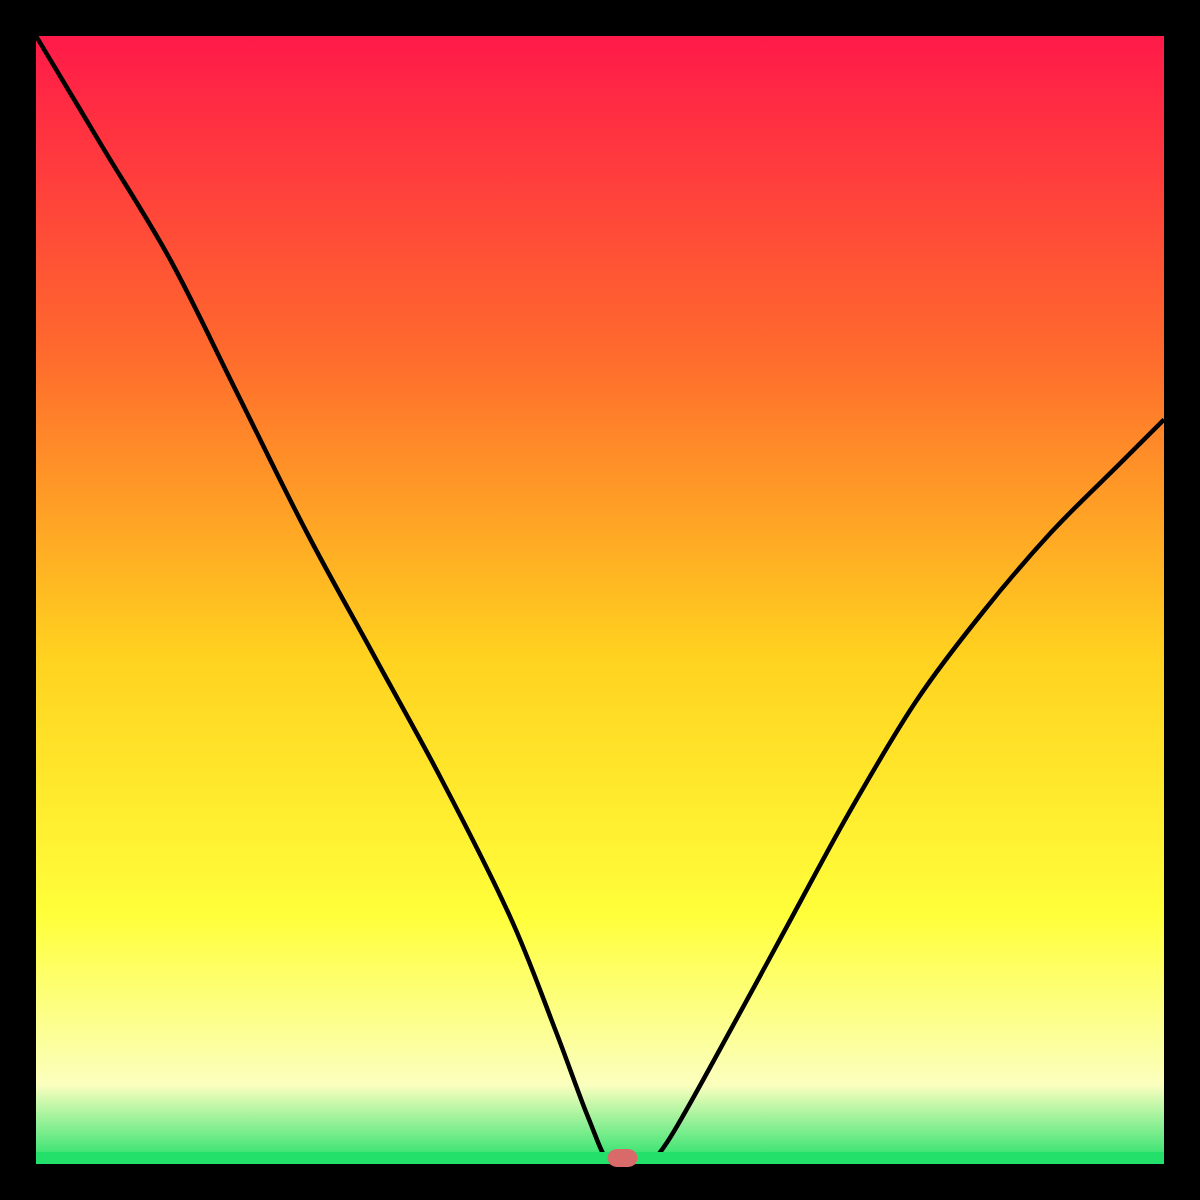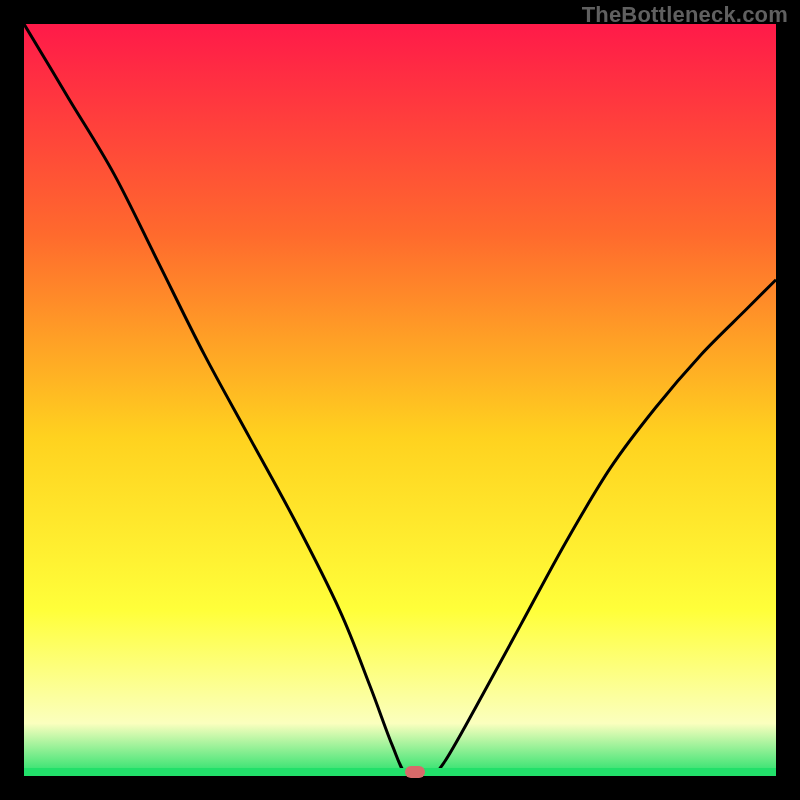--- a/index.html
+++ b/index.html
@@ -56,21 +56,20 @@
     left: 0;
     top: 0;
     z-index: 4;
   }
 </style>
 </head>
 <body>
 
 <div class="frame">
 
-  <div class="watermark">TheBottleneck.com</div>
 
   <svg class="plot" width="752" height="752" viewBox="0 0 752 752">
     <defs>
       <linearGradient id="bg-grad" x1="0" y1="0" x2="0" y2="1">
         <stop offset="0%" stop-color="#ff1a49"></stop>
         <stop offset="28%" stop-color="#ff6a2d"></stop>
         <stop offset="55%" stop-color="#ffd21f"></stop>
         <stop offset="78%" stop-color="#ffff3a"></stop>
         <stop offset="93%" stop-color="#fbffbe"></stop>
         <stop offset="100%" stop-color="#22e06a"></stop>

